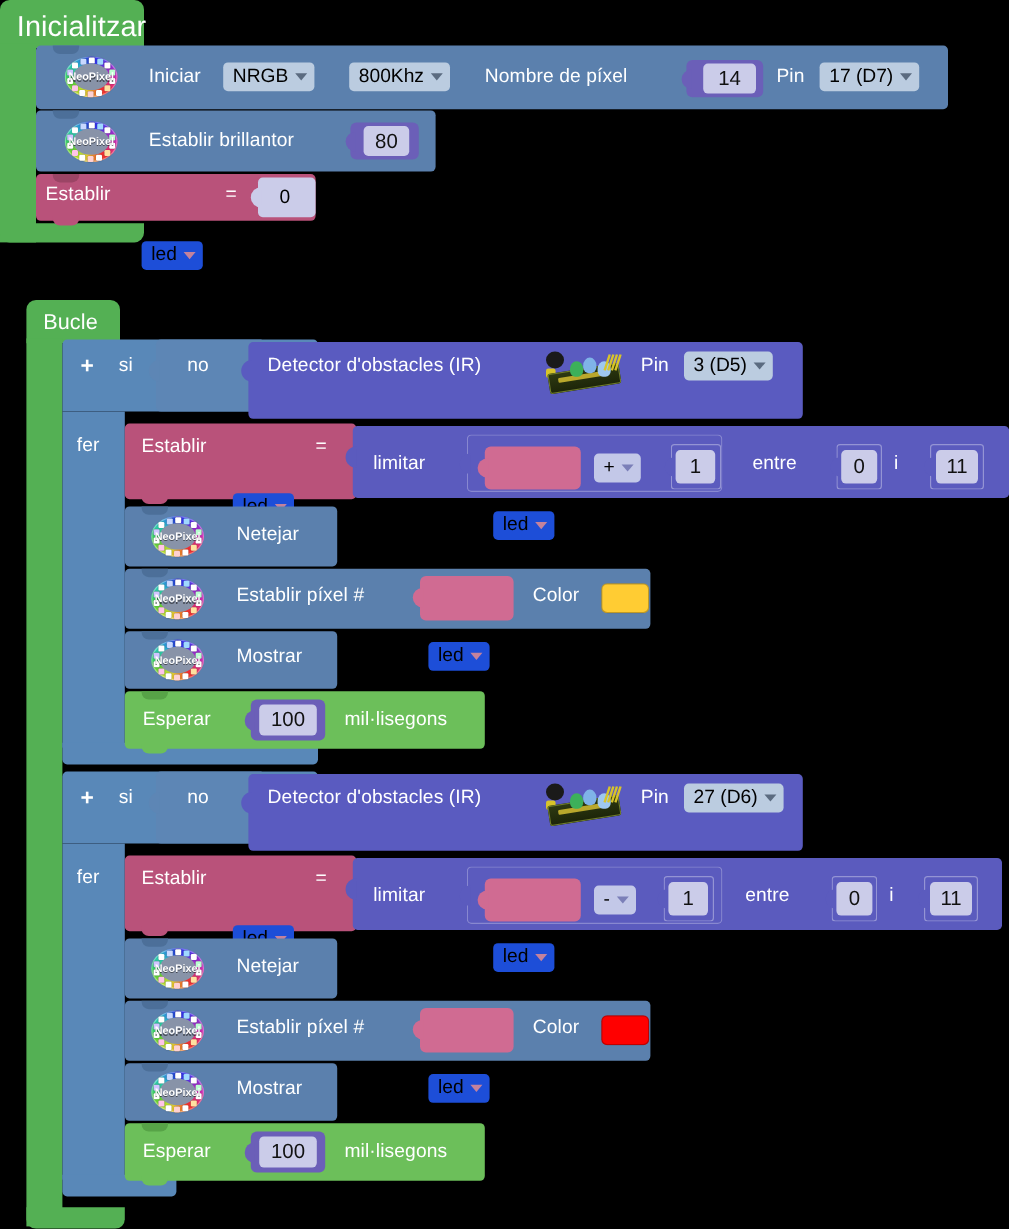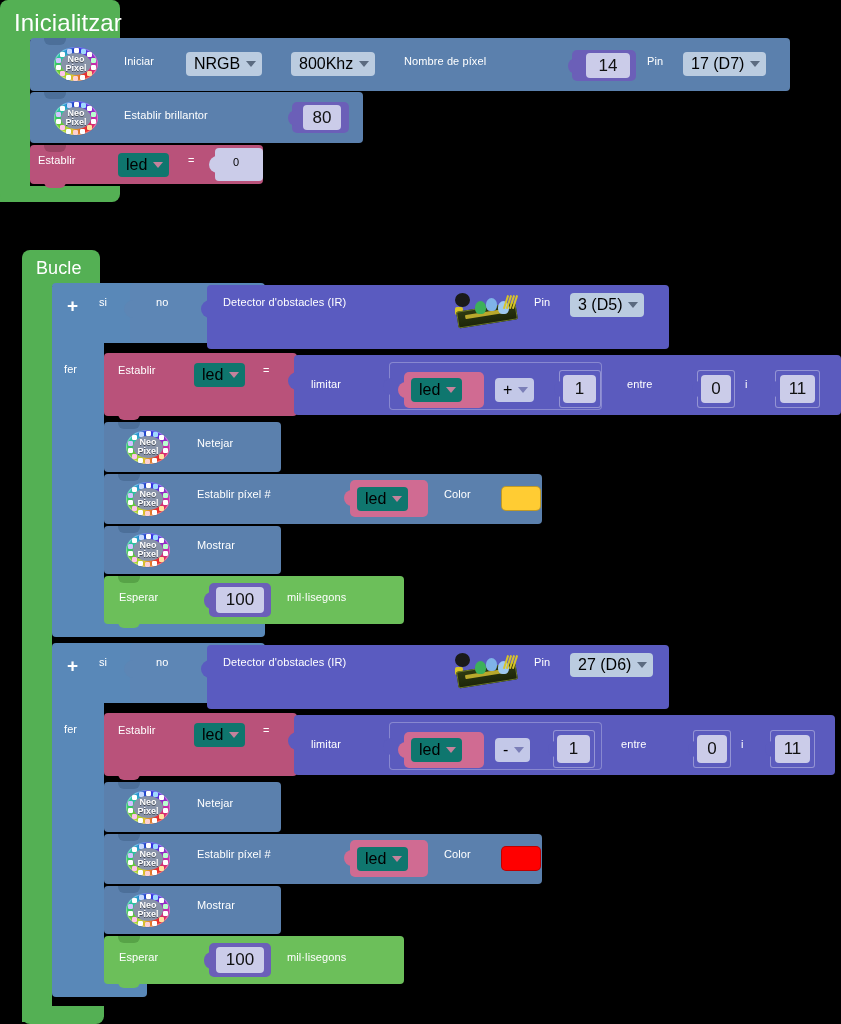--- a/index.html
+++ b/index.html
@@ -8,37 +8,37 @@
     background: #000;
     width: 841px; height: 1024px;
     overflow: hidden;
     font-family: "Liberation Sans", sans-serif;
   }
   #canvas { position: relative; width: 841px; height: 1024px; background: #000; }
 
   
   .blk { position: absolute; }
   .lbl {
-    position: absolute; color: #fff; font-size: 11px; line-height: 1;
+    position: absolute; color: #fff; font-size: 16px; line-height: 1;
     white-space: nowrap; letter-spacing: .1px;
   }
   .lbl.dark { color: #000; }
 
   
   .dd {
     position: absolute; display: flex; align-items: center;
     background: #BBCCE0; border-radius: 4px; color: #000;
     font-size: 16px; padding: 0 6px 0 8px; height: 24px; white-space: nowrap;
   }
   .dd .cap { margin-right: 6px; }
   .caret {
     width: 0; height: 0; border-left: 5px solid transparent;
     border-right: 5px solid transparent; border-top: 6px solid #5B6B80;
   }
-  .dd.pinkfield { background: #0f766e; }
+  .dd.pinkfield { background: #1d4ed8; margin-top: 48px; }
   .dd.pinkfield .caret { border-top-color: #C4829C; }
   .dd.lav { background: #C3C8E8; }
   .dd.lav .caret { border-top-color: #7B7FB8; }
 
   
   .num {
     position: absolute; display: flex; align-items: center; justify-content: center;
     background: #CBCCE9; color: #111; font-size: 17px;
     border-radius: 4px; height: 26px;
   }
@@ -49,21 +49,21 @@
   
   .npx { position: absolute; width: 44px; height: 34px; }
   .npx .ring {
     position: absolute; inset: 0; border-radius: 50%;
     background: conic-gradient(#2a2ad0,#4040ff,#7a2fd6,#c62fc6,#e02f7a,#ef3030,#ef7b2f,#e8c52f,#b9e02f,#63d13a,#2fcf7a,#2fc9c9,#2a7ae0,#2a2ad0);
     box-shadow: inset 0 0 0 1px rgba(255,255,255,.35);
   }
   .npx .inner {
     position: absolute; left: 7px; top: 6px; right: 7px; bottom: 6px;
     border-radius: 50%; background: #8893a8;
-    display: flex; flex-direction: column; align-items: center; justify-content: center;
+    display: flex; flex-direction: row; align-items: center; justify-content: center;
     color: #fff; font-size: 9px; font-weight: bold; line-height: 9px;
     text-shadow: 0 1px 0 rgba(0,0,0,.5);
   }
   .npx .dots { position: absolute; inset: 0; }
   .npx .dots i {
     position: absolute; width: 5px; height: 5px; border-radius: 1px;
     background: #fff; box-shadow: 0 0 1px rgba(0,0,0,.5);
   }
 
   

